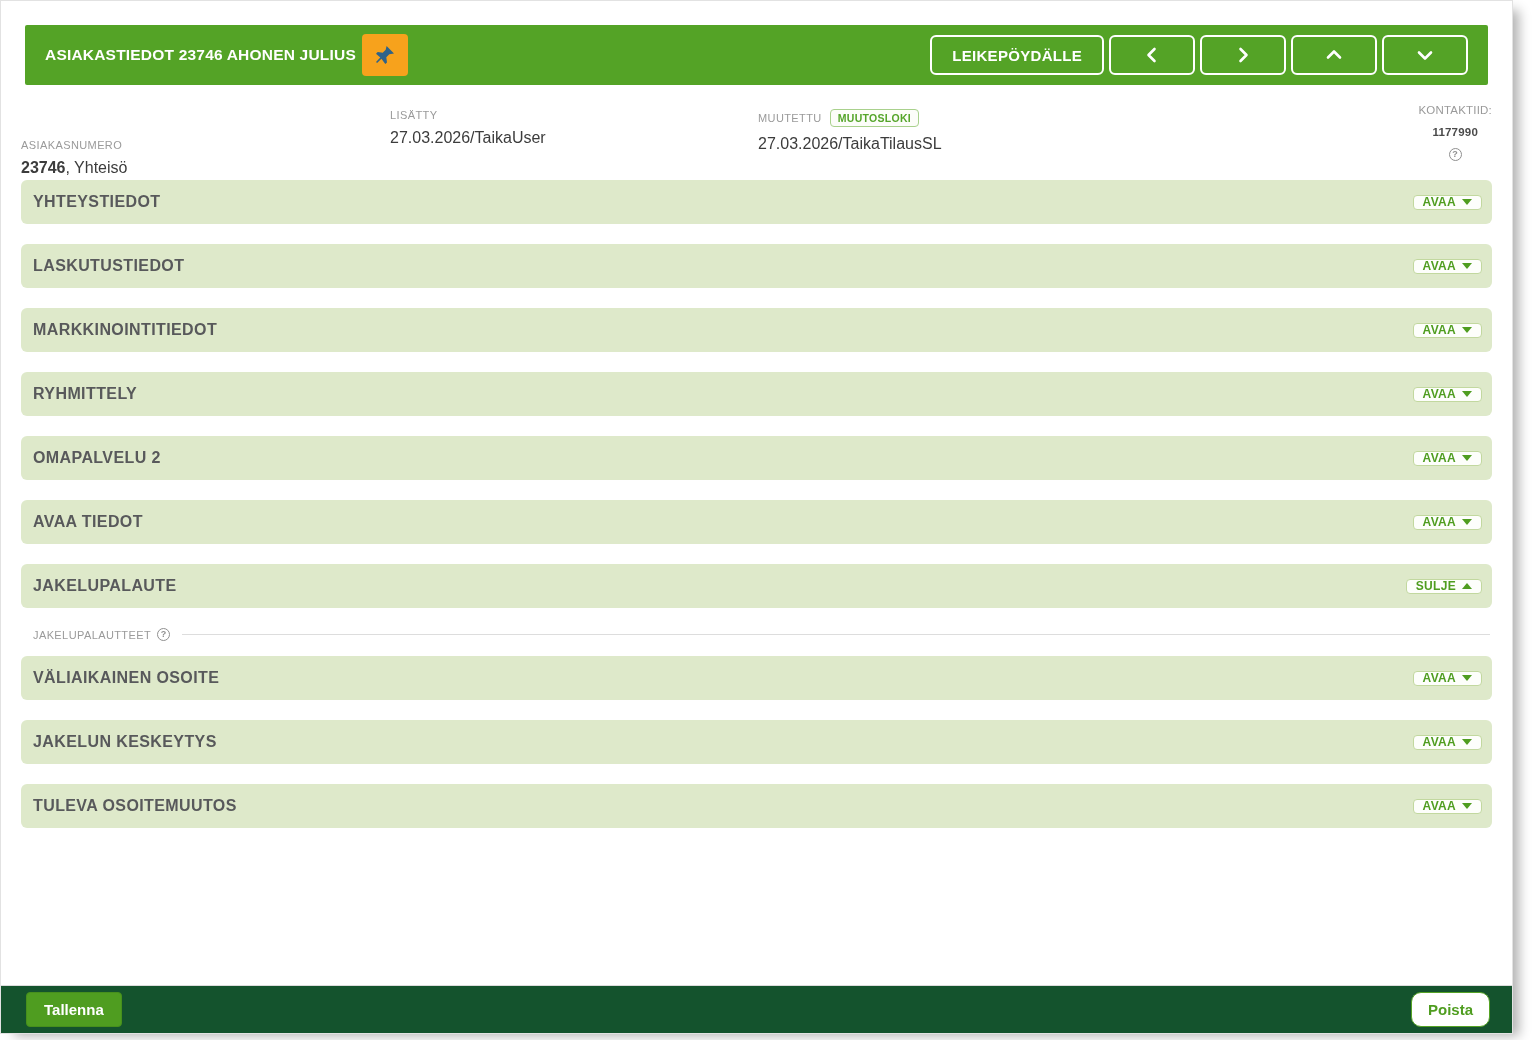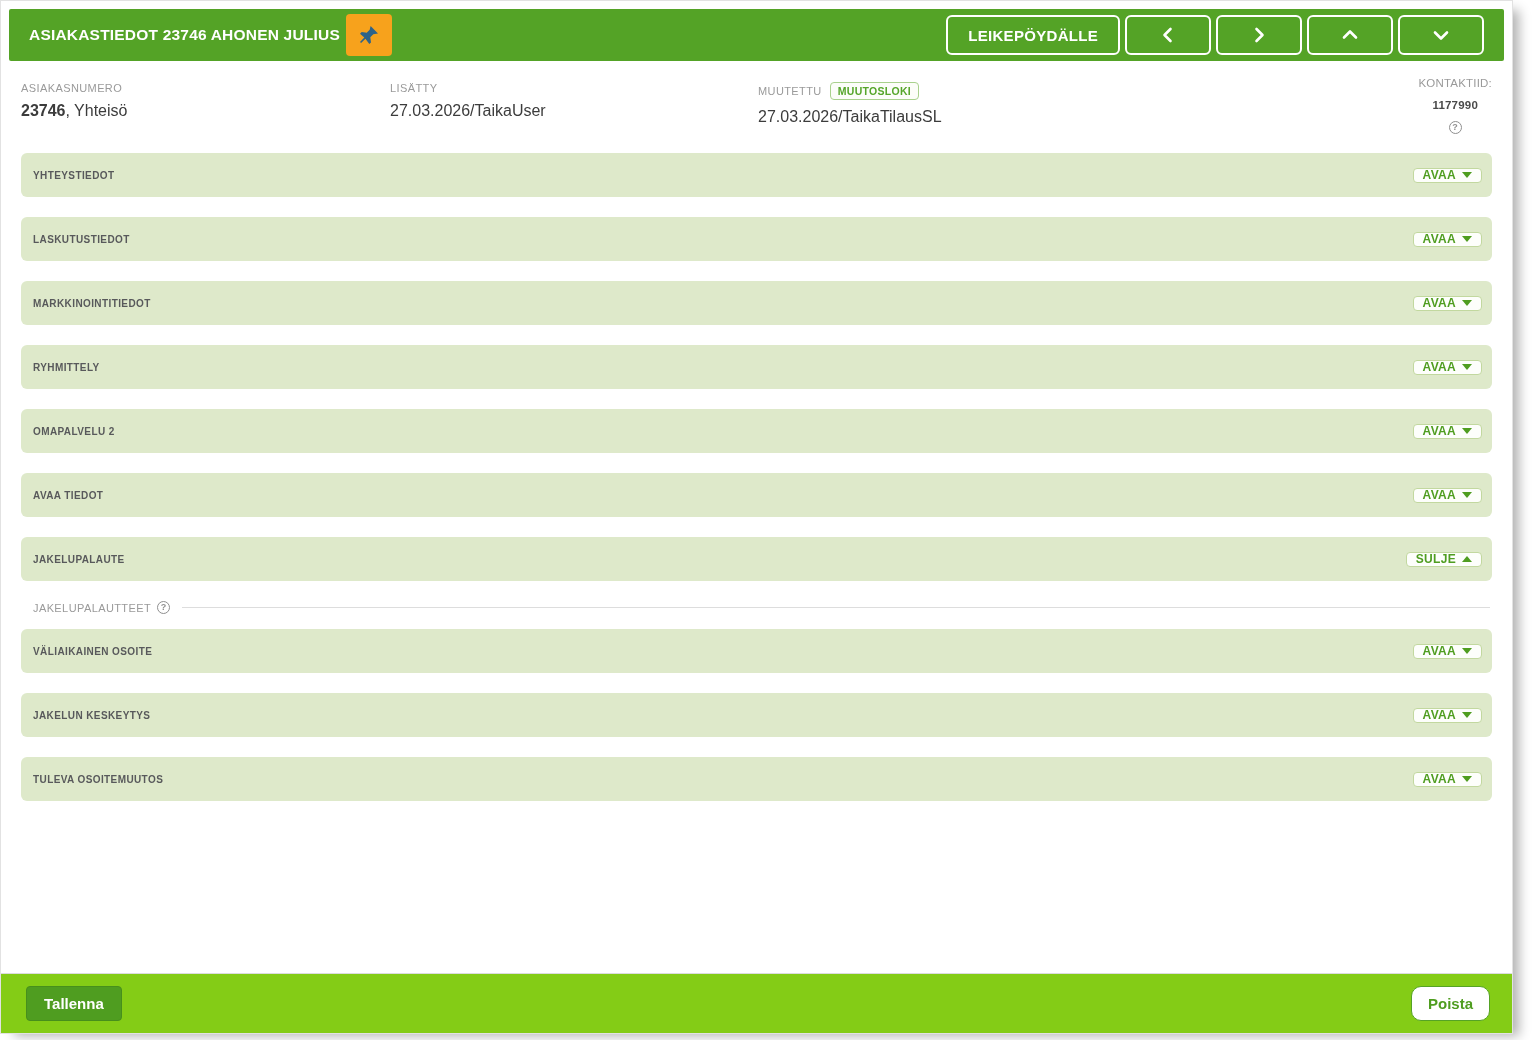--- a/index.html
+++ b/index.html
@@ -4,40 +4,40 @@
 <style>
   * { margin:0; padding:0; box-sizing:border-box; }
   html,body { width:1534px; height:1040px; background:#fff; font-family:"Liberation Sans","DejaVu Sans",sans-serif; }
   .panel {
     position:absolute; left:0; top:0; width:1513px; height:1034px;
     background:#fff; border:1px solid #e2e2e2;
     box-shadow: 10px 6px 11px -4px rgba(0,0,0,0.30);
   }
   
   .topbar {
-    margin:8px; height:52px; background:#54a326; border-radius:2px;
+    margin:24px; height:60px; background:#54a326; border-radius:2px;
     display:flex; align-items:center; padding:0 20px; gap:6px;
   }
   .topbar-title { color:#fff; font-weight:bold; font-size:15.5px; letter-spacing:0.2px; }
   .pin-btn {
     width:46px; height:42px; background:#f7a21c; border:none; border-radius:4px;
     display:flex; align-items:center; justify-content:center; cursor:pointer;
   }
   .nav-group { margin-left:auto; display:flex; gap:5px; align-items:center; }
   .bar-btn {
     height:40px; background:transparent; border:2px solid #fff; border-radius:6px;
     color:#fff; font-weight:bold; font-size:15px; letter-spacing:0.3px;
     display:flex; align-items:center; justify-content:center; cursor:pointer;
   }
   .clip-btn { padding:4px 20px; }
   .chev-btn { width:86px; }
   
   .content { padding:0 20px; position:relative; }
   .info-row { margin-top:21px; display:flex; position:relative; height:56px; }
-  .info-col1 { width:369px; }
+  .info-col1 { width:369px;margin-top:30px; }
   .info-col2 { width:368px; }
   .info-col3 { flex:1; }
   .fld-label { font-size:11px; color:#9a9a9a; letter-spacing:0.4px; display:flex; align-items:center; gap:8px; }
   .fld-value { margin-top:8px; font-size:16px; color:#3c3c3c; }
   .bold { font-weight:bold; }
   .muutosloki-badge {
     display:inline-block; font-size:10.5px; font-weight:bold; color:#55a52a;
     border:1px solid #a9d18d; background:#fcfdf9; border-radius:4px;
     padding:2px 7px; letter-spacing:0.3px; cursor:pointer;
   }
@@ -48,21 +48,21 @@
     width:13px; height:13px; border:1px solid #8f8f8f; border-radius:50%;
     color:#8f8f8f; font-size:9px; font-weight:bold; line-height:11px; text-align:center;
     display:inline-block; cursor:pointer; flex:0 0 auto;
   }
   
   .sections { margin-top:15px; }
   .acc-row {
     height:44px; background:#dee9ca; border-radius:6px; margin-bottom:20px;
     display:flex; align-items:center; padding:0 10px 0 12px; cursor:pointer;
   }
-  .acc-title { font-size:10px; font-weight:bold; color:#58595b; letter-spacing:0.4px; }
+  .acc-title { font-size:16px; font-weight:bold; color:#58595b; letter-spacing:0.4px; }
   .acc-action {
     margin-left:auto; background:#fdfefb; border:1px solid #c2d89f; border-radius:4px;
     height:15px; padding:0 9px; display:flex; align-items:center; cursor:pointer;
     font-size:12px; font-weight:bold; color:#4f9d20; letter-spacing:0.3px;
   }
   .tri { width:0; height:0; border-left:5px solid transparent; border-right:5px solid transparent; display:inline-block; margin-left:6px; }
   .tri-down { border-top:6px solid #4f9d20; }
   .tri-up { border-bottom:6px solid #4f9d20; }
   
   .open-block { margin:6px 2px 15px 2px; }
@@ -76,22 +76,22 @@
   .hl-wrap { position:relative; display:inline-block; padding:2px 6px 2px 4px; }
   .hl-wrap svg.marker { position:absolute; left:-8px; top:-5px; z-index:0; }
   .hl-wrap .hl-text { position:relative; z-index:1; }
   .resize-handle {
     position:absolute; right:2px; bottom:2px; width:13px; height:13px; cursor:nwse-resize;
     background:repeating-linear-gradient(135deg, transparent 0 3px, #9a9a9a 3px 4.5px, transparent 4.5px 7px);
     clip-path:polygon(100% 0, 100% 100%, 0 100%);
   }
   
   .footer {
-    position:absolute; left:0; right:0; bottom:0; height:60px;
-    background:#84cc16; border-top:1px solid #dcdcdc;
+    position:absolute; left:0; right:0; bottom:0; height:48px;
+    background:#14532d; border-top:1px solid #dcdcdc;
     display:flex; align-items:center; justify-content:space-between; padding:0 22px 0 25px;
   }
   .save-btn {
     background:#4f9d20; color:#fff; font-weight:bold; font-size:15px;
     border:1px solid #478f1c; border-radius:4px; padding:8px 17px; cursor:pointer;
   }
   .delete-btn {
     background:#fff; color:#4f9d20; font-weight:bold; font-size:15px;
     border:1px solid #55a325; border-radius:10px; padding:8px 16px; cursor:pointer;
   }

